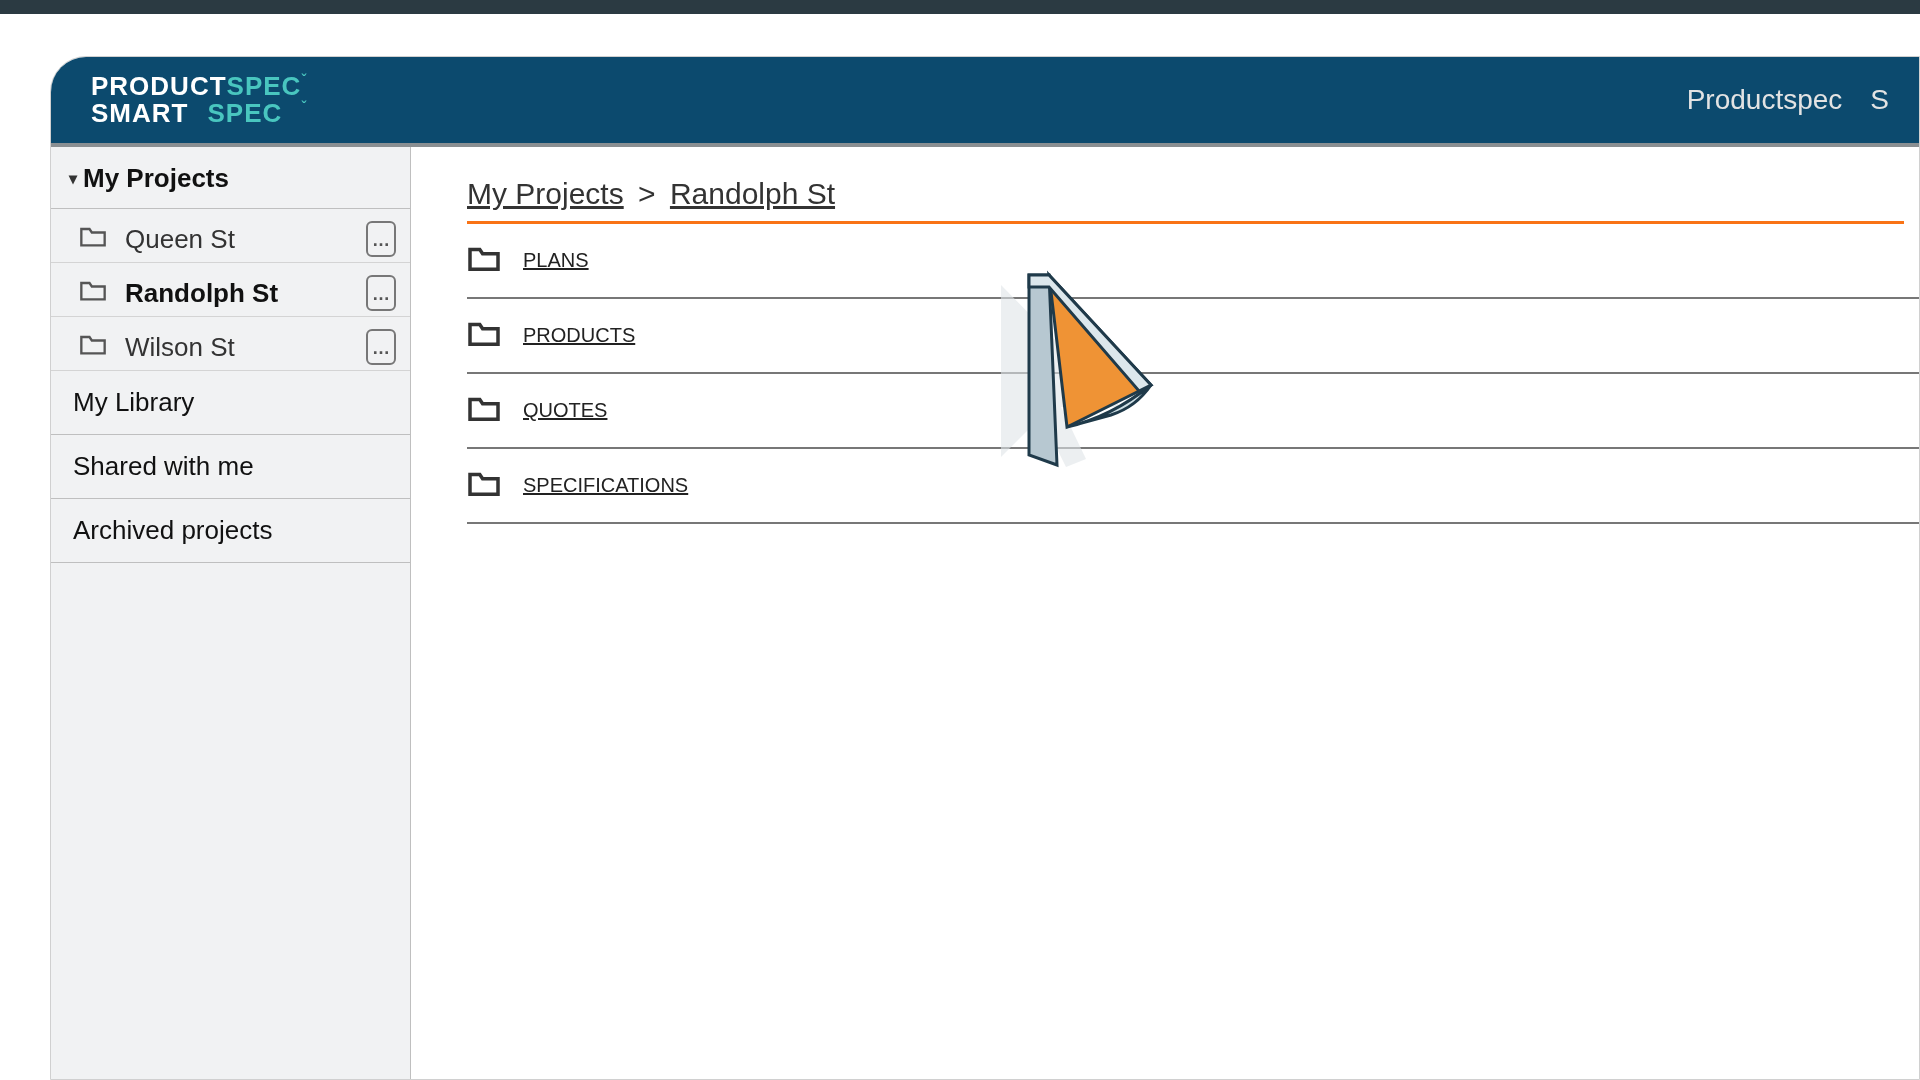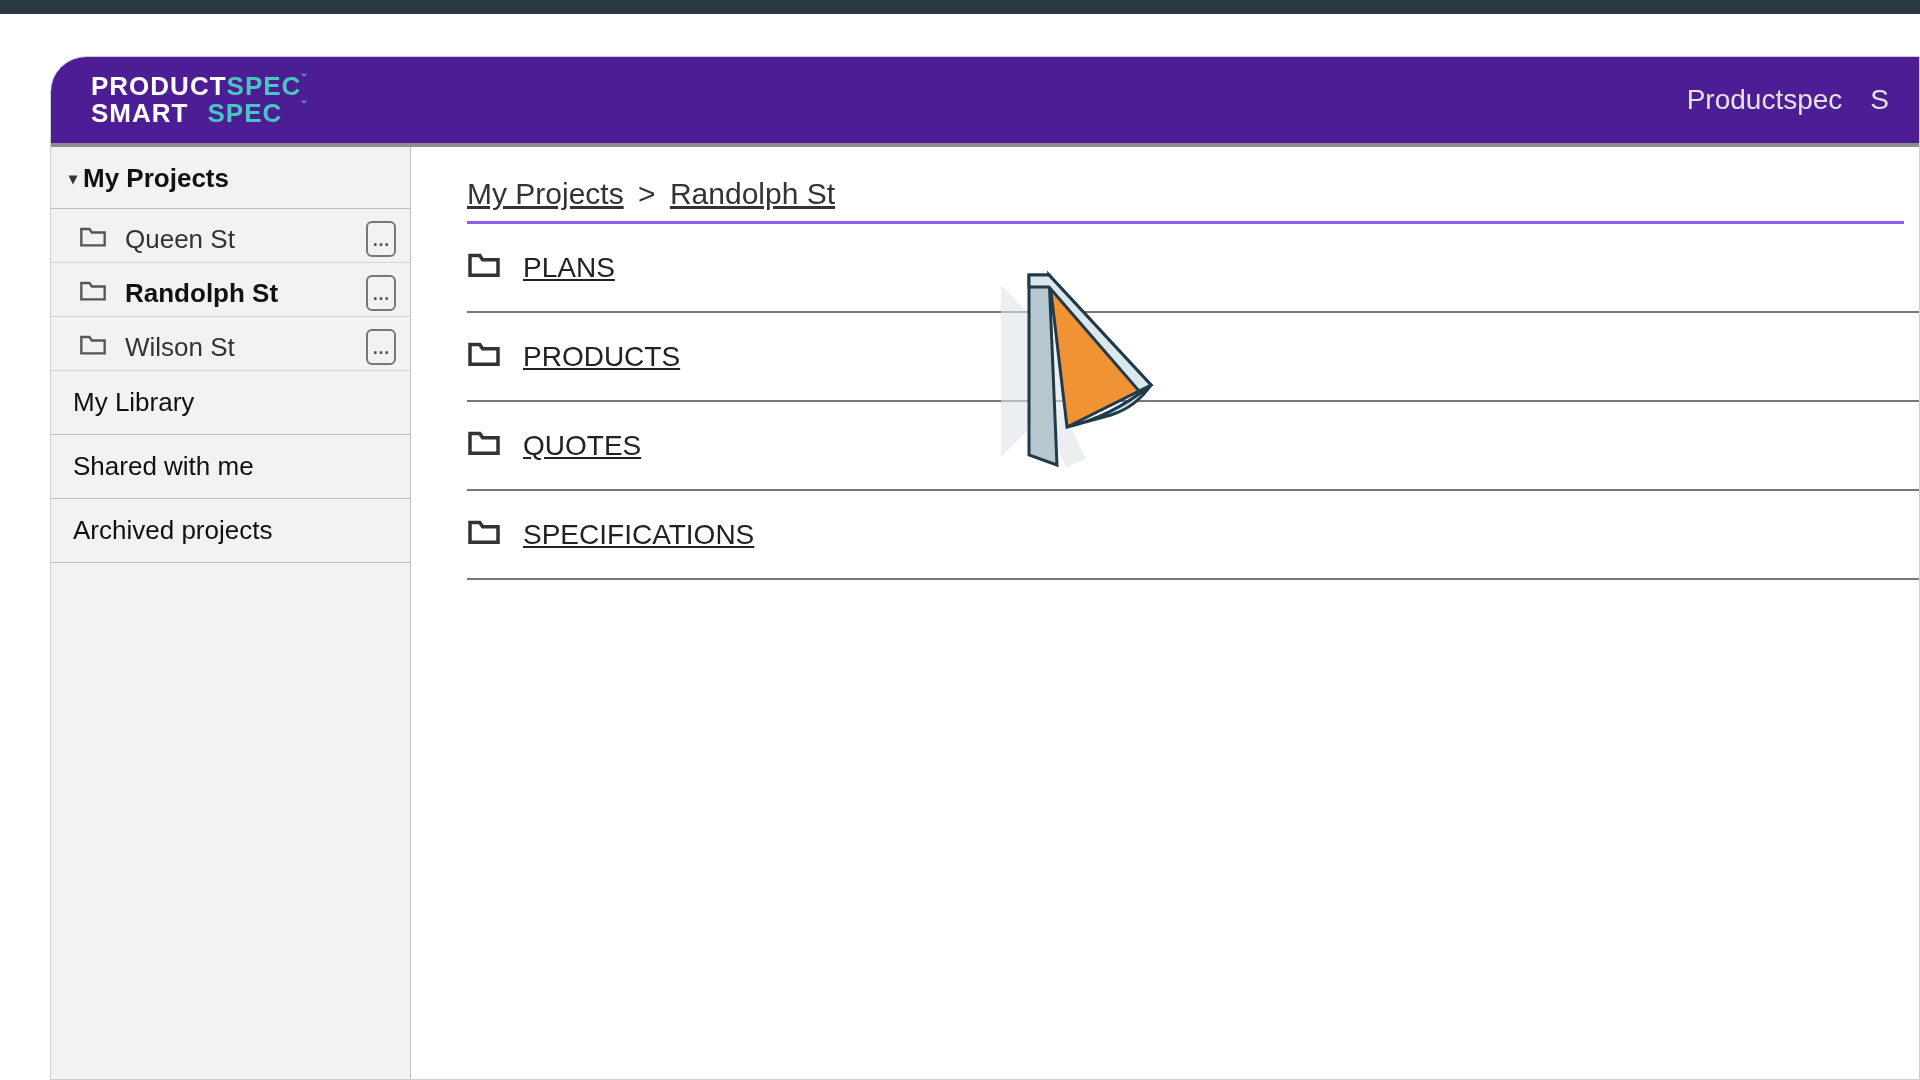--- a/index.html
+++ b/index.html
@@ -18,21 +18,21 @@
   border-top-left-radius: 36px;
   overflow: hidden;
   border: 1px solid #d0d0d0;
 }
 
 
 .appbar {
   display: flex;
   align-items: center;
   height: 90px;
-  background: #4c1d95;
+  background: #0c4a6e;
   color: #ffffff;
   padding: 0 30px 0 40px;
   border-bottom: 4px solid #8a8f92;
 }
 .brand {
   display: flex; flex-direction: column; line-height: 1.05;
   font-weight: 800; letter-spacing: 1px; font-size: 26px;
   margin-right: 36px;
 }
 .brand .row { display: flex; }
@@ -86,40 +86,40 @@
   cursor:pointer;
 }
 
 
 .main {
   flex:1; background:#fff; padding: 30px 0 0 56px;
   position:relative;
 }
 .crumbs {
   font-size:30px; color:#333;
-  border-bottom:3px solid #8b5cf6;
+  border-bottom:3px solid #f97316;
   padding-bottom:10px;
   margin-right: 15px;
 }
 .crumbs a { color:#333; text-decoration: underline; cursor:pointer; }
 .crumbs .sep { margin: 0 6px; }
 .colhead {
   margin-top: 56px;
   font-weight:700; font-size:26px; color:#222;
   display:flex; align-items:center; gap:6px;
   cursor:pointer;
   padding-bottom:14px;
   border-bottom:2px solid #555;
 }
 .row-item {
   display:flex; align-items:center;
   gap:22px;
-  padding: 26px 0;
+  padding: 20px 0;
   border-bottom:2px solid #777;
-  font-size:28px; color:#222;
+  font-size:20px; color:#222;
   cursor:pointer;
 }
 .row-item .label { text-decoration: underline; }
 
 
 .folder-ico svg { width:28px; height:24px; stroke:#555; fill:none; stroke-width:2; }
 .row-item svg { width:34px; height:28px; stroke:#333; fill:none; stroke-width:2.5; }
 
 
 .cursor-graphic {

